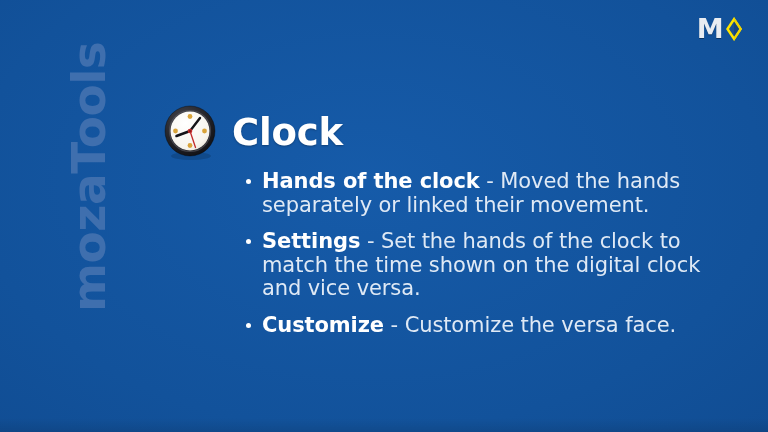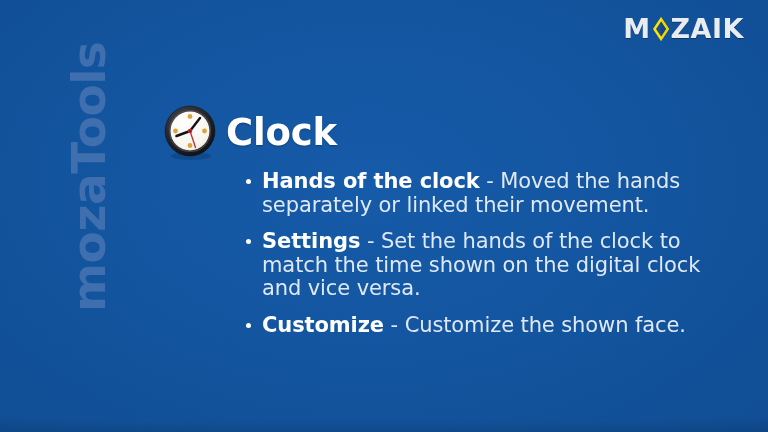--- a/index.html
+++ b/index.html
@@ -77,21 +77,21 @@
     user-select: none;
   }
 
   
   #header-row {
     position: absolute;
     left: 162px;
     top: 104px;
     display: flex;
     align-items: center;
-    gap: 6px;
+    gap: 12px;
   }
   #clock-icon-wrap {
     position: relative;
     width: 58px;
     height: 58px;
     flex: 0 0 auto;
   }
   #clock-icon-wrap svg { display: block; }
   #page-title {
     font-family: "DejaVu Sans", "Liberation Sans", sans-serif;
@@ -151,21 +151,20 @@
   <div id="logo">
     <span class="logo-text">M</span>
     <span class="logo-diamond">
       <svg width="18" height="26" viewBox="0 0 18 26" aria-hidden="true">
         <polygon points="9,1 17,13 9,25 1,13" fill="#ffe500"></polygon>
         <polygon points="9,1 17,13 9,25" fill="#f0d400"></polygon>
         <polygon points="9,5.5 14,13 9,20.5 4,13" fill="#1b4f91"></polygon>
         <polygon points="9,5.5 14,13 9,20.5" fill="#17447f"></polygon>
       </svg>
     </span>
-    <span class="logo-text">ZAIK</span>
   </div>
 
   <div id="header-row">
     <span id="clock-icon-wrap">
       <svg width="58" height="58" viewBox="0 0 58 58" aria-hidden="true">
         <defs>
           <radialGradient id="bezelGrad" cx="38%" cy="30%" r="78%">
             <stop offset="0%" stop-color="#4a4a52"></stop>
             <stop offset="55%" stop-color="#26262b"></stop>
             <stop offset="100%" stop-color="#0e0e12"></stop>
@@ -211,18 +210,18 @@
     <li class="feature-item">
       <span class="bullet-dot"></span>
       <span class="feature-term">Hands of the clock</span><span class="feature-sep"> - </span><span class="feature-desc">Moved the hands separately or linked their movement.</span>
     </li>
     <li class="feature-item">
       <span class="bullet-dot"></span>
       <span class="feature-term">Settings</span><span class="feature-sep"> - </span><span class="feature-desc">Set the hands of the clock to match the time shown on the digital clock and vice versa.</span>
     </li>
     <li class="feature-item">
       <span class="bullet-dot"></span>
-      <span class="feature-term">Customize</span><span class="feature-sep"> - </span><span class="feature-desc">Customize the shown face.</span>
+      <span class="feature-term">Customize</span><span class="feature-sep"> - </span><span class="feature-desc">Customize the versa face.</span>
     </li>
   </ul>
 
   <div id="bottom-strip"></div>
 </div>
 
 </body></html>

